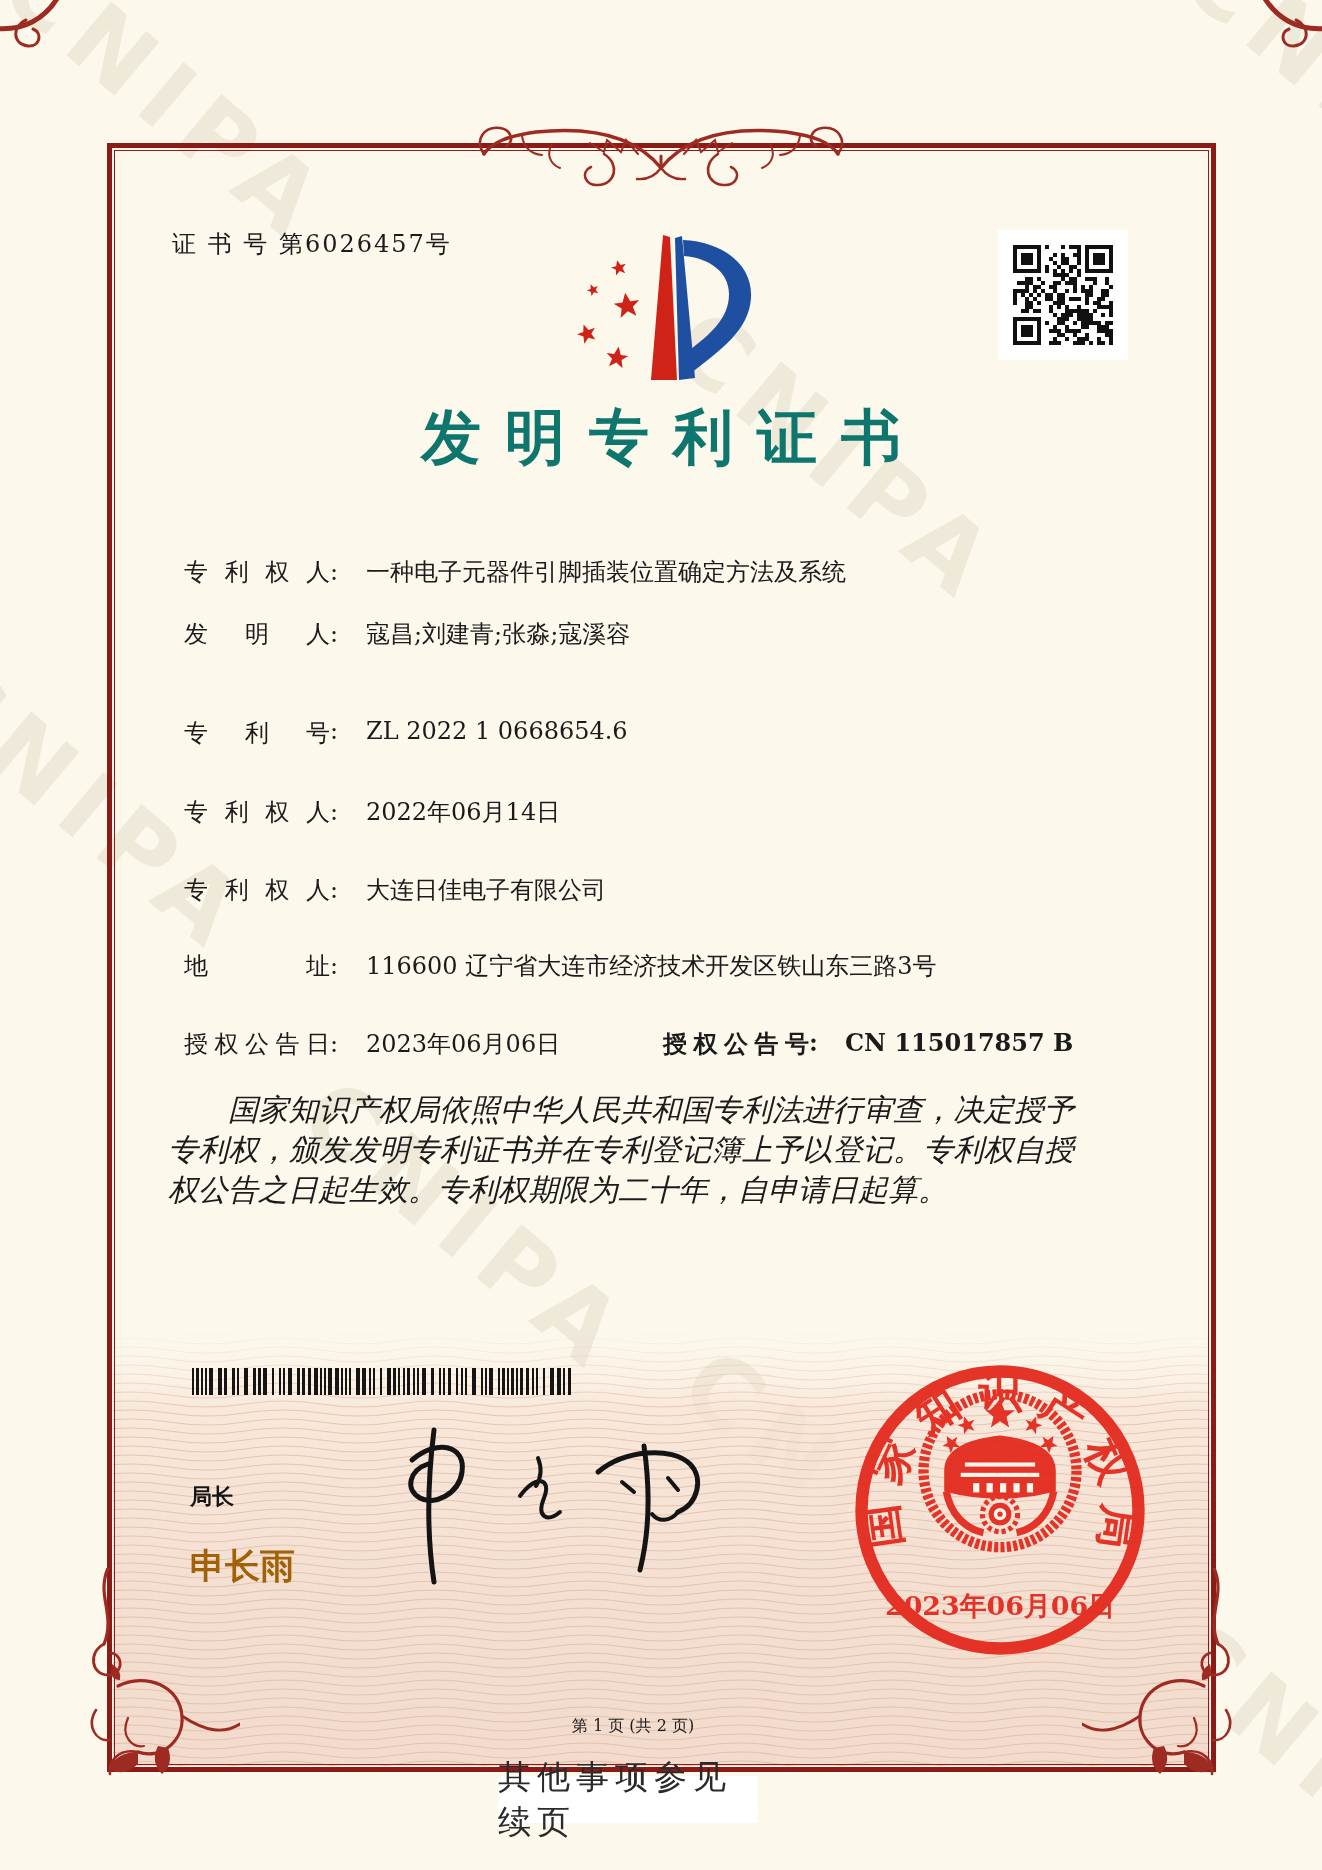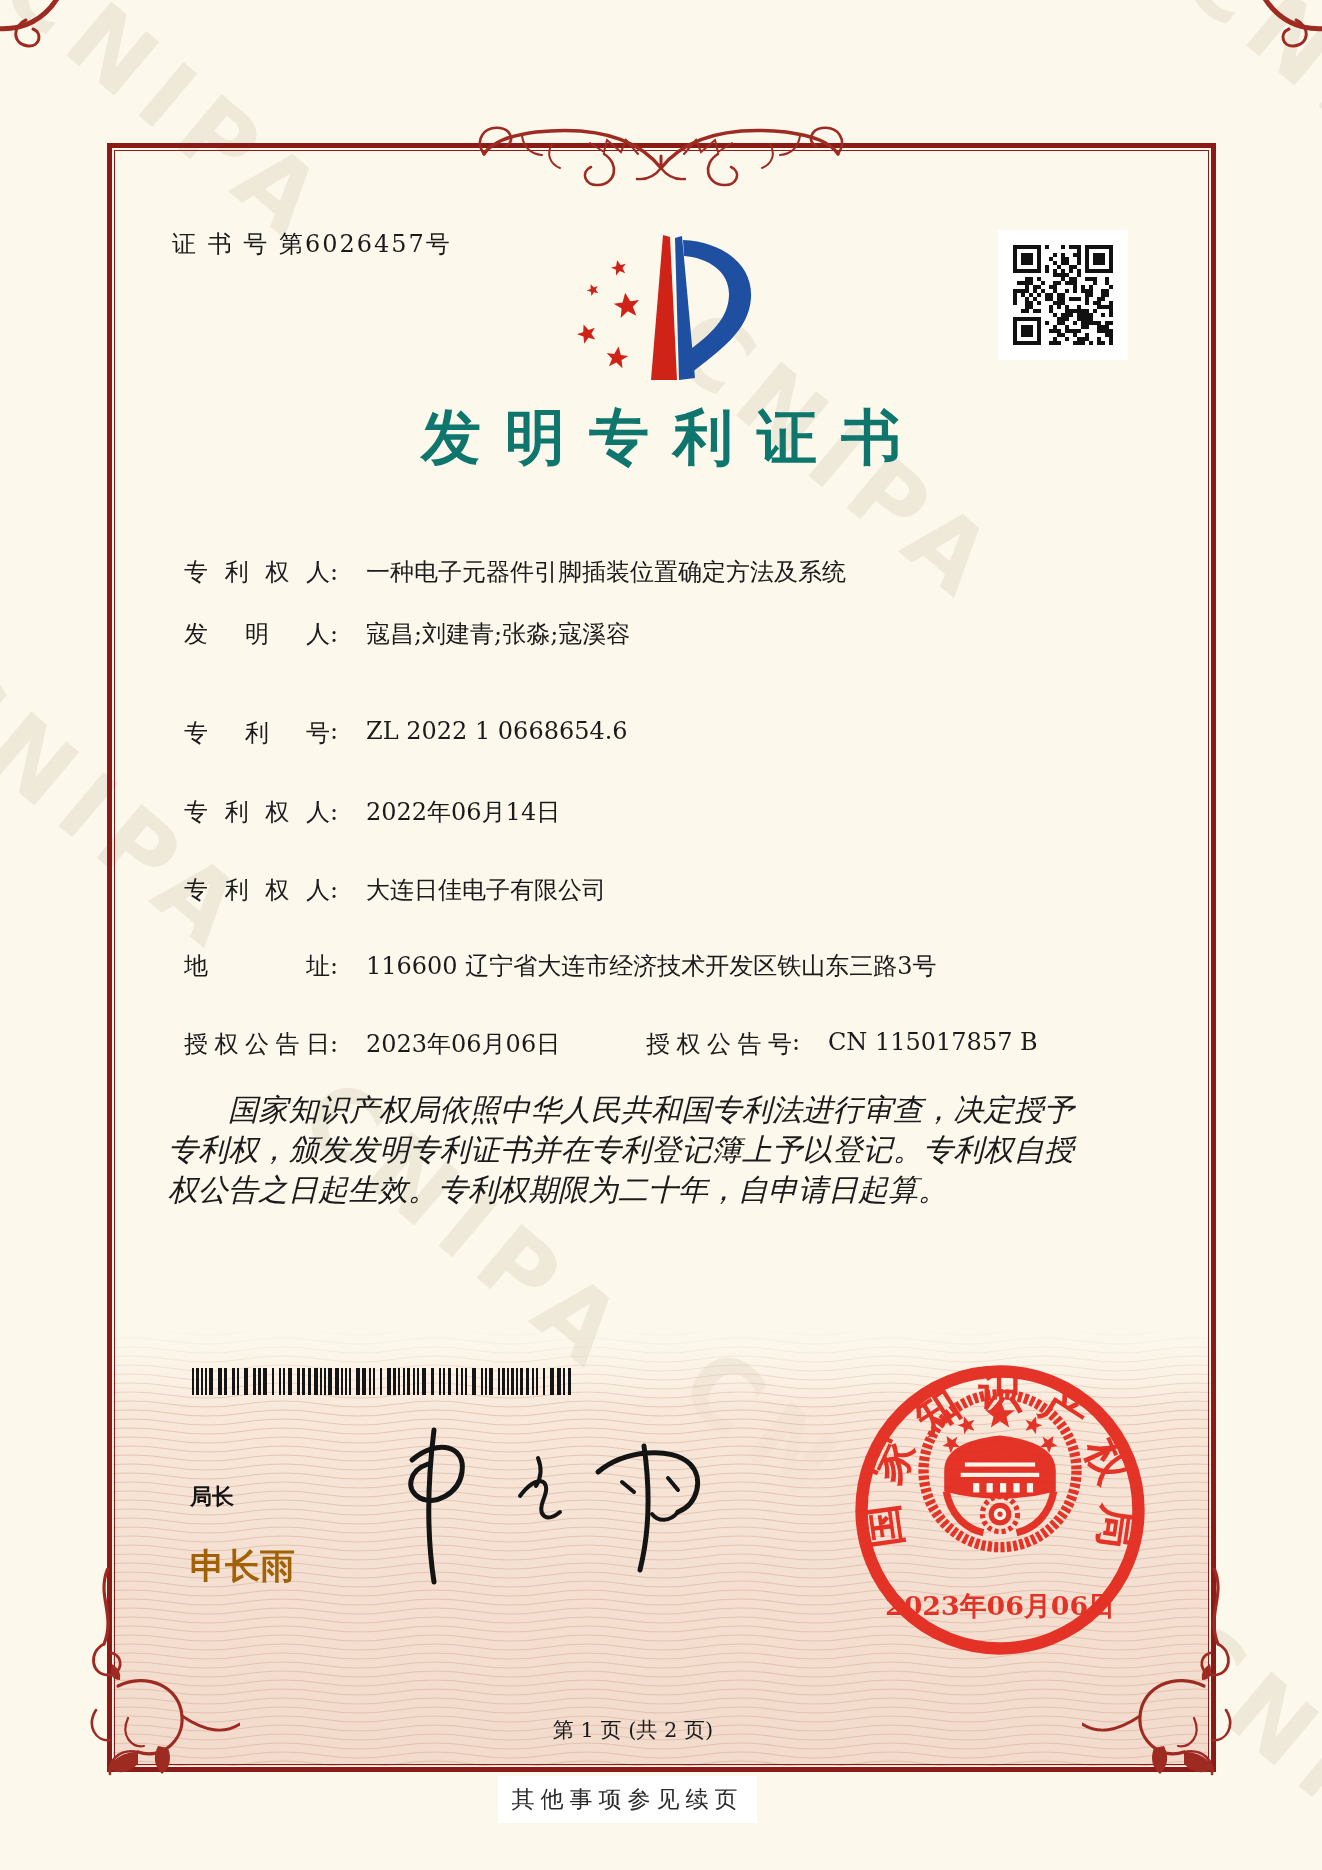--- a/index.html
+++ b/index.html
@@ -21,34 +21,34 @@
   
   #cert-no{left:172px;top:228px;font-size:24px;letter-spacing:2px;}
   #qr-box{left:998px;top:230px;width:130px;height:130px;background:#fff;display:flex;align-items:center;justify-content:center;}
   #title{left:0;top:398px;width:1322px;text-align:center;font-size:60px;font-weight:bold;
          letter-spacing:24px;padding-left:24px;box-sizing:border-box;color:#0f766e;}
   
   .frow{position:absolute;left:184px;width:1000px;height:34px;font-size:24px;white-space:nowrap;}
   .flabel{display:inline-block;width:146px;text-align:justify;text-align-last:justify;vertical-align:top;}
   .fcolon{display:inline-block;width:14px;}
   .fvalue{margin-left:22px;}
-  .fgroup2{position:absolute;left:462px;top:0;}
+  .fgroup2{position:absolute;left:479px;top:0;font-weight:bold;}
   
   #paras{left:168px;top:1090px;width:906px;font-size:30px;line-height:40px;text-align:justify;font-style:italic;}
   #paras p{margin:0 0 9px 0;text-indent:2em;}
   
   #barcode{left:192px;top:1368px;}
   
   #officer-title{left:190px;top:1482px;font-family:"DejaVu Sans","Liberation Sans",sans-serif;font-weight:bold;font-size:22px;color:#151515;}
   #officer-name{left:190px;top:1543px;font-family:"DejaVu Sans","Liberation Sans",sans-serif;font-weight:bold;font-size:35px;color:#a16207;}
   
-  #page-info{left:0;top:1716px;width:1266px;text-align:center;font-size:21px;}
+  #page-info{left:0;top:1716px;width:1266px;text-align:center;font-size:16px;}
   #note-box{left:498px;top:1776px;width:259px;height:47px;background:#ffffff;
             display:flex;align-items:center;justify-content:center;}
-  #note-text{font-size:23px;letter-spacing:6px;color:#2a2a2a;}
+  #note-text{font-size:33px;letter-spacing:6px;color:#2a2a2a;}
   svg{display:block;}
   .deco{pointer-events:none;}
 </style>
 </head>
 <body>
 
 <svg width="0" height="0" aria-hidden="true">
   <defs>
     <path id="star" d="M0,-10 L2.9,-3.1 L9.5,-3.1 L4.2,1.2 L5.9,8.1 L0,4 L-5.9,8.1 L-4.2,1.2 L-9.5,-3.1 L-2.9,-3.1 Z"></path>
   </defs>

